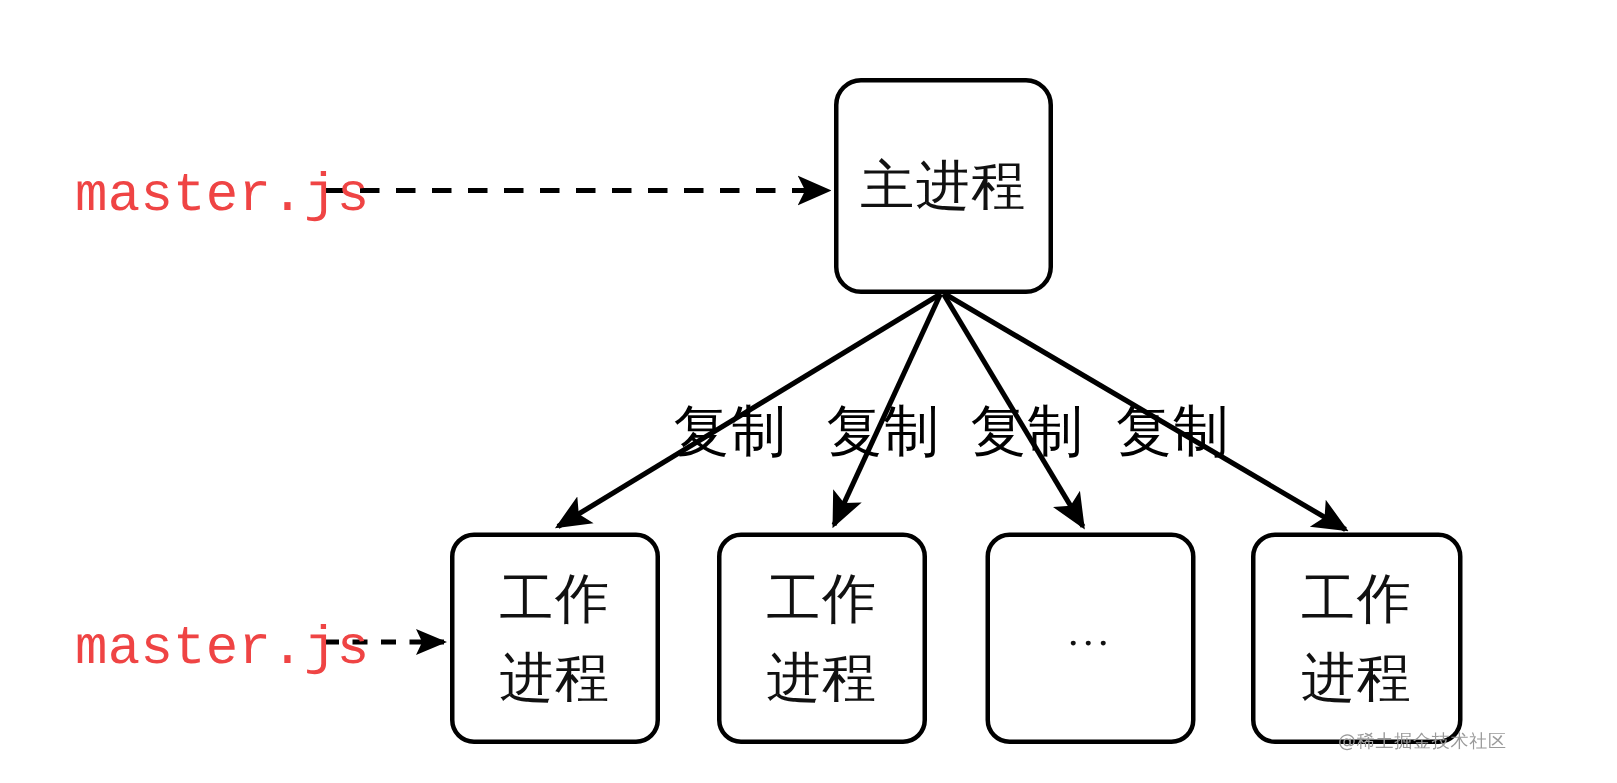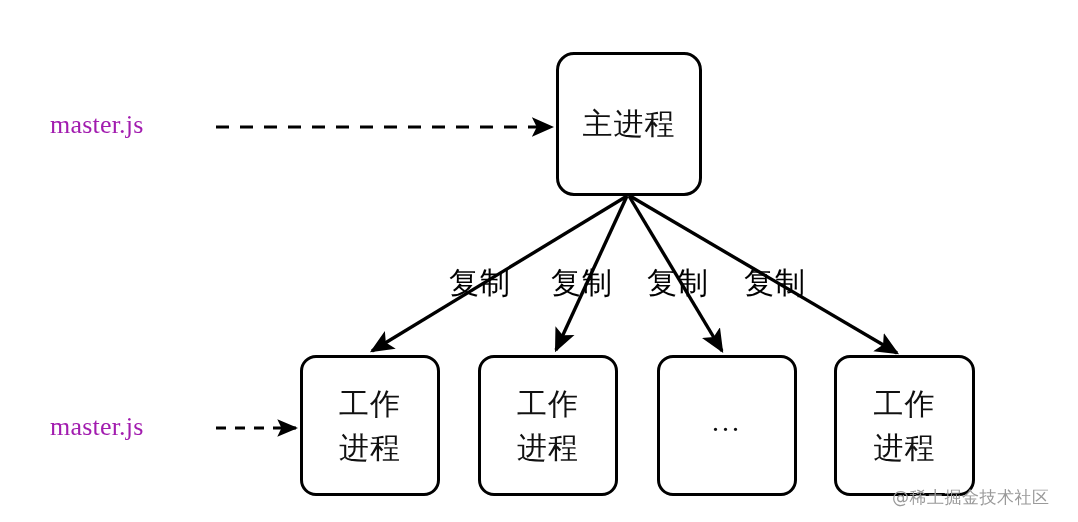--- a/index.html
+++ b/index.html
@@ -17,43 +17,43 @@
   }
   #diagram-svg {
     position: absolute;
     left: 0;
     top: 0;
     width: 1078px;
     height: 522px;
   }
   .side-label {
     position: absolute;
-    font-family: Liberation Serif, serif;
-    font-size: 26px;
-    color: #a21caf;
+    font-family: Liberation Mono, monospace;
+    font-size: 36px;
+    color: #ef4444;
     white-space: nowrap;
     letter-spacing: 0.2px;
   }
   #label-master { left: 50px; top: 110px; }
   #label-worker { left: 50px; top: 412px; }
 
   .node-box {
     position: absolute;
     box-sizing: border-box;
     border: 3px solid #000000;
     border-radius: 16px;
     background: #ffffff;
     display: flex;
     flex-direction: column;
     align-items: center;
     justify-content: center;
   }
   .node-text {
     font-family: "Liberation Serif", "DejaVu Serif", serif;
-    font-size: 30px;
+    font-size: 36px;
     color: #111111;
     line-height: 1.45;
     text-align: center;
     letter-spacing: 1px;
   }
   .node-text.ellipsis {
     font-size: 28px;
     letter-spacing: 3px;
     padding-bottom: 6px;
   }
@@ -65,36 +65,36 @@
   }
 
   #box-worker-1 { left: 300px; top: 355px; width: 140px; height: 141px; }
   #box-worker-2 { left: 478px; top: 355px; width: 140px; height: 141px; }
   #box-worker-3 { left: 657px; top: 355px; width: 140px; height: 141px; }
   #box-worker-4 { left: 834px; top: 355px; width: 141px; height: 141px; }
 
   .edge-label {
     position: absolute;
     font-family: "Liberation Serif", "DejaVu Serif", serif;
-    font-size: 30px;
+    font-size: 37px;
     color: #000000;
     white-space: nowrap;
     letter-spacing: 1px;
   }
   #copy-label-1 { left: 449px; top: 263px; }
   #copy-label-2 { left: 551px; top: 263px; }
   #copy-label-3 { left: 647px; top: 263px; }
   #copy-label-4 { left: 744px; top: 263px; }
 
   #watermark {
     position: absolute;
     left: 892px;
     top: 486px;
     font-family: "DejaVu Sans", sans-serif;
-    font-size: 17px;
+    font-size: 12px;
     color: #9a9a9a;
     white-space: nowrap;
     letter-spacing: 0.5px;
   }
 </style>
 </head>
 <body>
 
 <div id="canvas">
 

